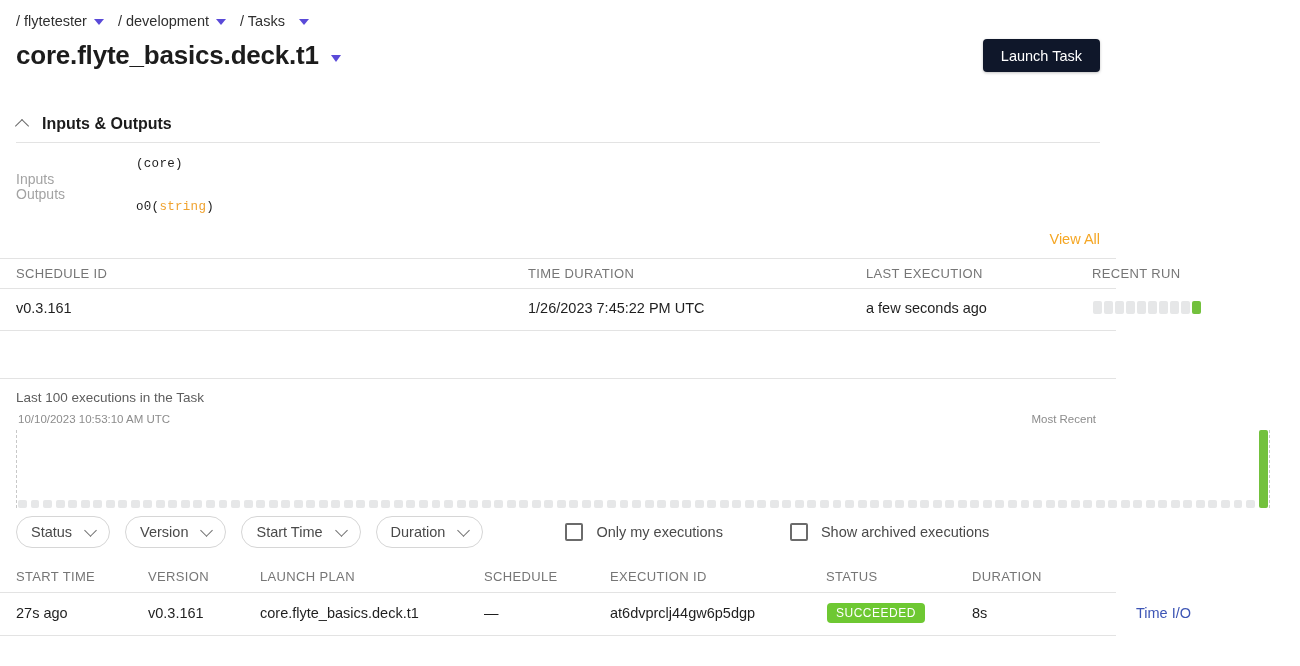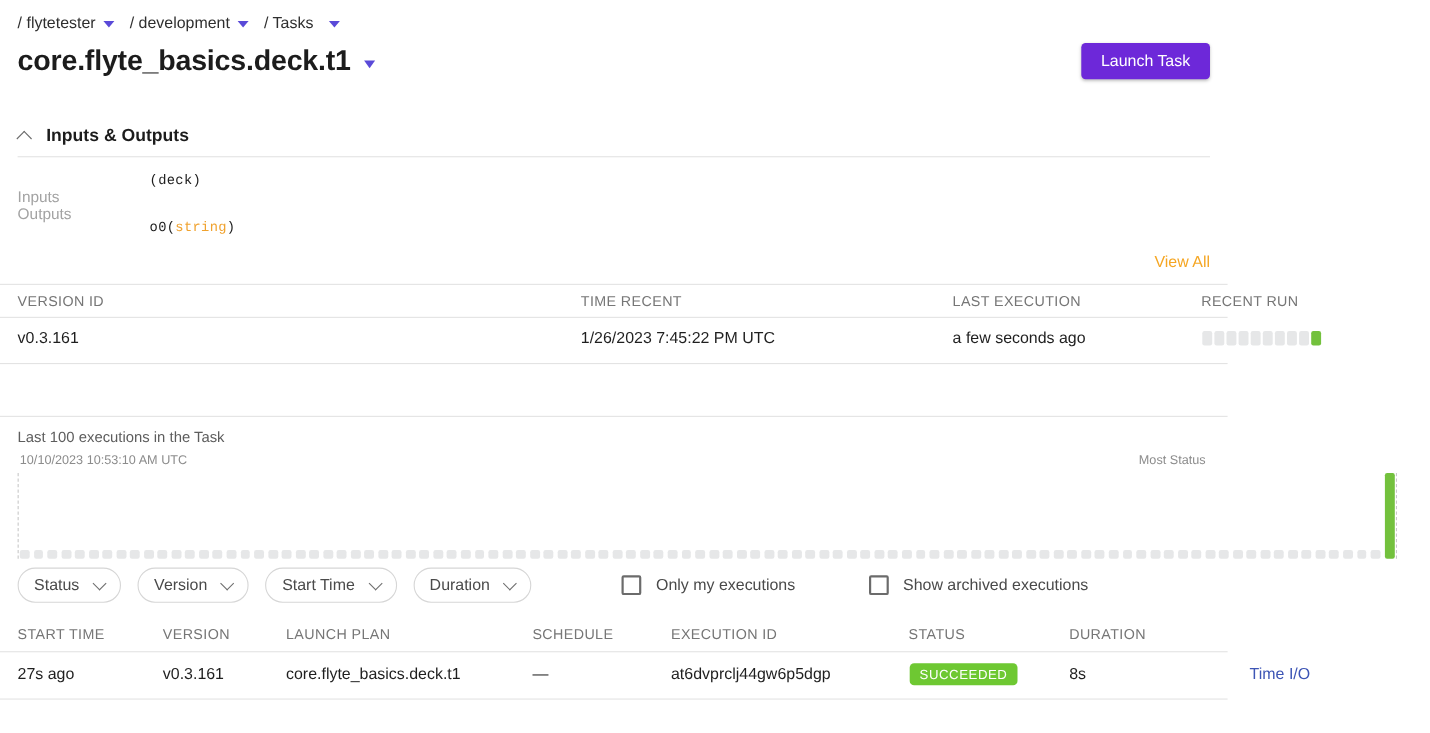--- a/index.html
+++ b/index.html
@@ -47,21 +47,21 @@
     border-left: 5.5px solid transparent;
     border-right: 5.5px solid transparent;
     border-top: 7px solid #5a4ad8;
     margin-left: 12px; margin-top: 6px;
     cursor: pointer;
   }
 
   
   .launch-btn {
     position: absolute; right: 16px; top: 39px;
-    background: #6d28d9;
+    background: #0f172a;
     color: #ffffff;
     border: none; border-radius: 4px;
     height: 33px; padding: 0 18px;
     font-size: 14.5px; font-family: "Liberation Sans", sans-serif;
     cursor: pointer;
     box-shadow: 0 1px 3px rgba(0,0,0,0.25);
   }
 
   
   .section-head {
@@ -213,31 +213,31 @@
 
   <button class="launch-btn">Launch Task</button>
 
   <div class="section-head" style="top:113px;">
     <span class="chev"></span>
     <span class="section-title">Inputs &amp; Outputs</span>
   </div>
   <div class="hrule" style="top:142px;"></div>
 
   <div class="io-label" style="top:155px;margin-top:16px;">Inputs</div>
-  <div class="io-value" style="top:157px;">(deck)</div>
+  <div class="io-value" style="top:157px;">(core)</div>
 
   <div class="io-label" style="top:186px;">Outputs</div>
   <div class="io-value" style="top:188px;margin-top:12px;"><span>o0(</span><span class="type">string</span><span>)</span></div>
 
   <a class="view-all">View All</a>
   <div class="hrule full" style="top:258px;"></div>
 
   <div class="tbl-head" style="top:266px;">
-    <span class="th" style="left:16px;">VERSION ID</span>
-    <span class="th" style="left:528px;">TIME RECENT</span>
+    <span class="th" style="left:16px;">SCHEDULE ID</span>
+    <span class="th" style="left:528px;">TIME DURATION</span>
     <span class="th" style="left:866px;">LAST EXECUTION</span>
     <span class="th" style="left:1092px;">RECENT RUN</span>
   </div>
   <div class="hrule full" style="top:288px;"></div>
 
   <div class="tbl-row" style="top:300px;">
     <span class="td" style="left:16px;">v0.3.161</span>
     <span class="td" style="left:528px;">1/26/2023 7:45:22 PM UTC</span>
     <span class="td" style="left:866px;">a few seconds ago</span>
     <span class="runs" style="left:1093px; top:1px;" id="recent-runs">
@@ -252,21 +252,21 @@
         <span class="run-sq"></span>
         <span class="run-sq ok"></span>
       </span>
   </div>
   <div class="hrule full" style="top:330px;"></div>
 
   <div class="hrule full" style="top:378px;"></div>
 
   <div class="chart-caption">Last 100 executions in the Task</div>
   <div class="chart-stamp">10/10/2023 10:53:10 AM UTC</div>
-  <div class="chart-most">Most Status</div>
+  <div class="chart-most">Most Recent</div>
 
   <div class="chart-box">
     <div class="bars" id="chart-bars">
         <div class="bar"></div>
         <div class="bar"></div>
         <div class="bar"></div>
         <div class="bar"></div>
         <div class="bar"></div>
         <div class="bar"></div>
         <div class="bar"></div>

